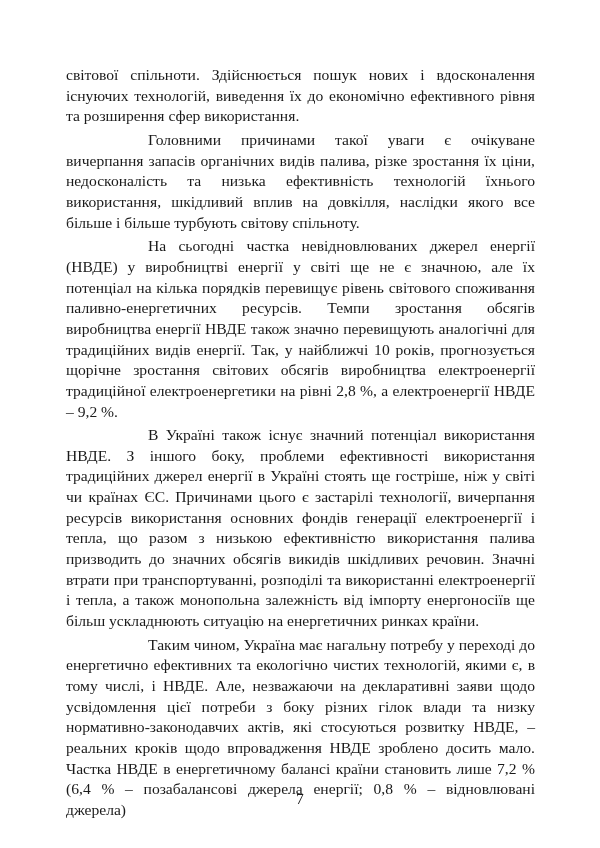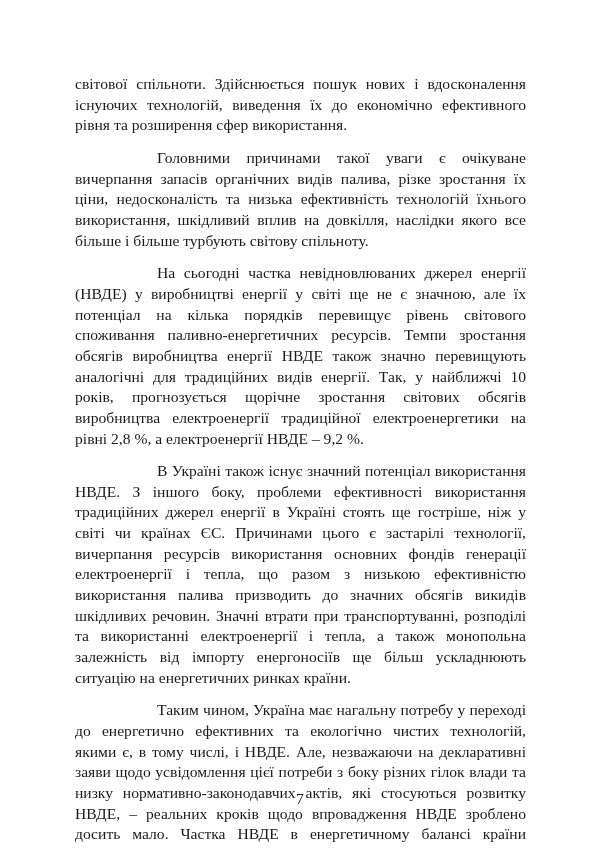--- a/index.html
+++ b/index.html
@@ -8,21 +8,21 @@
     position: absolute;
     left: 63px;
     top: 62px;
     width: 475px;
     font-family: "Liberation Serif", serif;
     font-size: 15.6px;
     line-height: 20.65px;
     color: #1a1a1a;
   }
   .para {
-    margin: 12px;
+    margin: 3px;
     text-align: justify;
     text-indent: 0;
   }
   .para.indent { text-indent: 82px; font-family: Liberation Serif, serif; }
   .page-number {
     position: absolute;
     left: 0;
     width: 600px;
     top: 790px;
     text-align: center;

